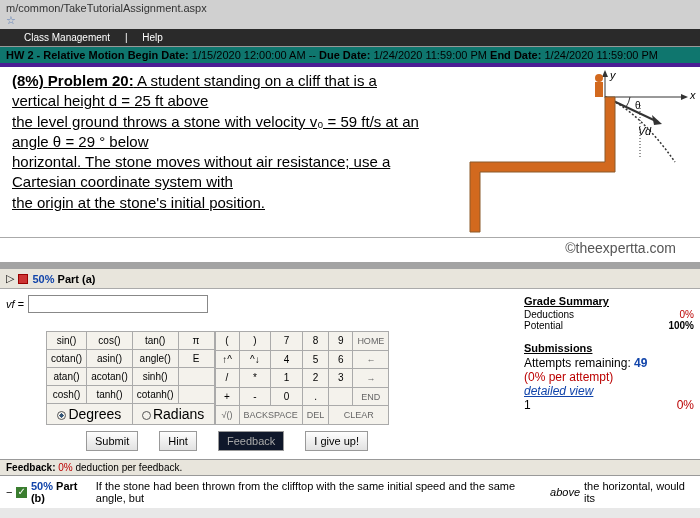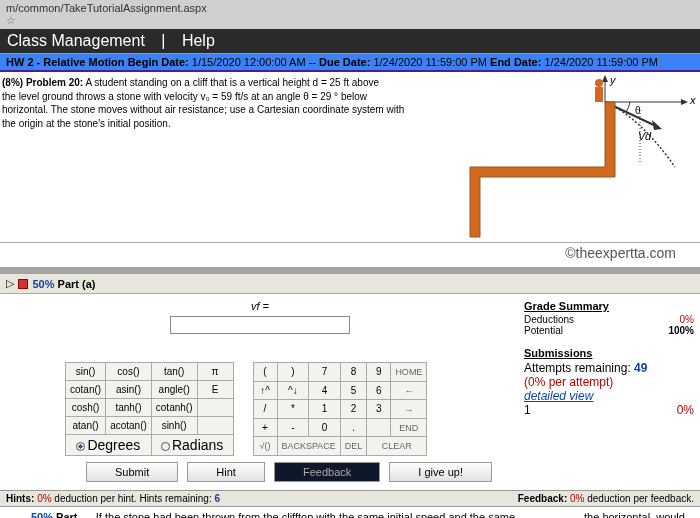--- a/index.html
+++ b/index.html
@@ -1,45 +1,45 @@
 <!DOCTYPE html>
 <html><head>
 <meta charset="utf-8">
 <style>
   * { box-sizing: border-box; margin: 0; padding: 0; }
   body { font-family: Arial, sans-serif; font-size: 11px; background: #e8e8e8; width: 700px; height: 518px; overflow: hidden; }
   .url-bar { background: #d0d0d0; padding: 2px 6px; font-size: 11px; color: #333; display: flex; justify-content: space-between; flex-direction: column; }
   .star { color: #5a7db8; }
-  .nav-bar { background: #2a2a2a; color: #fff; padding: 3px 7px; font-size: 16px; }
+  .nav-bar { background: #2a2a2a; color: #fff; padding: 3px 24px; font-size: 10px; }
   .nav-bar span { margin-right: 12px; }
-  .hw-header { background: #3b82f6; border-top: 1px solid #999; border-bottom: 2px solid #4c1d95; padding: 2px 6px; font-size: 11px; }
+  .hw-header { background: #0f766e; border-top: 1px solid #999; border-bottom: 4px solid #4c1d95; padding: 2px 6px; font-size: 11px; }
   .hw-header b { font-weight: bold; }
   .content { display: flex; background: #fff; border-bottom: 1px solid #aaa; }
-  .problem-text { flex: 1; padding: 4px 2px; font-size: 10px; line-height: 1.35; }
+  .problem-text { flex: 1; padding: 4px 12px; font-size: 15px; line-height: 1.35; text-decoration: underline; }
   .problem-text b { font-weight: bold; }
   .diagram { width: 260px; height: 170px; position: relative; background: #fff; }
   .diag-svg { width: 100%; height: 100%; }
   .copyright { text-align: right; font-size: 14px; color: #555; padding: 2px 24px 6px; background: #fff; border-bottom: 7px solid #a3a3a3;}
   .part-header { background: #e8e5dc; padding: 3px 6px; font-size: 11px; border-bottom: 1px solid #aaa; display:flex; align-items:center; gap:4px;}
   .flag-icon { display:inline-block; width:10px; height:10px; background:#c33; border:1px solid #900; }
   .work-area { display: flex; background: #fff; padding: 6px; gap: 10px; }
   .input-col { flex: 1; }
-  .answer-row { display: flex; align-items: center; gap: 4px; margin-bottom: 28px; flex-direction: column; }
+  .answer-row { display: flex; align-items: center; gap: 4px; margin-bottom: 18px; }
   .answer-row i { font-style: italic; }
   .answer-input { width: 180px; height: 18px; border: 1px solid #888; font-size: 11px; padding: 1px 2px; }
   .keypad-wrap { display: flex; gap: 0; margin-left: 40px; }
-  table.funcs, table.nums { border-collapse: collapse; font-size: 10px; margin-left: 19px; }
+  table.funcs, table.nums { border-collapse: collapse; font-size: 10px; }
   table.funcs td, table.nums td { border: 1px solid #aaa; background: #f4f2ec; text-align: center; padding: 2px 4px; min-width: 36px; height: 18px; cursor: pointer; }
   table.nums td { min-width: 24px; }
   td.special { background: #ece8dc; color:#666; font-size:9px;}
   .mode-row td { font-size: 14px; }
   .radio { display:inline-block; width:9px; height:9px; border:1px solid #555; border-radius:50%; margin-right:2px; vertical-align:middle;}
   .radio.sel { background: radial-gradient(#357 40%, transparent 45%); }
   .btn-row { margin: 6px 0 2px 80px; }
-  .btn { display: inline-block; border: 1px solid #999; background: linear-gradient(#fdfdfd,#e2e2e2); padding: 3px 28px; font-size: 11px; margin-right: 6px; cursor:pointer;}
+  .btn { display: inline-block; border: 1px solid #999; background: linear-gradient(#fdfdfd,#e2e2e2); padding: 3px 8px; font-size: 11px; margin-right: 18px; cursor:pointer;}
   .btn.dis { color: #aaa; background:#0f172a; }
   .summary-col { width: 170px; font-size: 10px; }
   .summary-col h4 { font-size: 11px; font-weight: bold; text-decoration: underline; margin-bottom:2px;}
   .sum-row { display:flex; justify-content:space-between; }
   .red { color: #b00; }
   .blue { color: #14a; text-decoration: underline; font-style: italic; }
   .small { font-size: 12px; }
   .footer-hints { background: #e8e5dc; border-top:1px solid #999; border-bottom:1px solid #999; padding: 2px 6px; font-size: 10px; display:flex; justify-content:space-between;}
   .part-b { background: #fff; padding: 4px 6px; font-size: 11px; display:flex; align-items:center; gap:4px;}
   .check-icon { display:inline-block; width:11px; height:11px; background:#3a7d2f; position:relative;}
@@ -125,29 +125,29 @@
               <td>tan()</td>
               <td>π</td>
             </tr>
         <tr>
               <td>cotan()</td>
               <td>asin()</td>
               <td>angle()</td>
               <td>E</td>
             </tr>
         <tr>
+              <td>atan()</td>
+              <td>acotan()</td>
+              <td>sinh()</td>
+              <td></td>
+            </tr>
+        <tr>
               <td>cosh()</td>
               <td>tanh()</td>
               <td>cotanh()</td>
-              <td></td>
-            </tr>
-        <tr>
-              <td>atan()</td>
-              <td>acotan()</td>
-              <td>sinh()</td>
               <td></td>
             </tr>
         <tr class="mode-row">
               <td colspan="2"><span class="radio sel"></span><span>Degrees</span></td>
               <td colspan="2"><span class="radio"></span><span>Radians</span></td>
             </tr>
       </tbody>
         </table>
       <table class="nums">
         <tbody>
@@ -216,26 +216,20 @@
     <div class="small blue">detailed view</div>
     <div class="sum-row small">
         <span>1</span>
         <span class="red">0%</span>
       </div>
   </div>
 </div>
 
 <div class="footer-hints">
   <span>
-    <b>Hints:</b>
-    <span class="red">0%</span>
-    <span>deduction per hint. Hints remaining:</span>
-    <span class="blue-num">6</span>
-  </span>
-  <span>
     <b>Feedback:</b>
     <span class="red">0%</span>
     <span>deduction per feedback.</span>
   </span>
 </div>
 
 <div class="part-b">
   <span>−</span>
   <span class="check-icon"></span>
   <b><span class="blue-num">50%</span> <span>Part (b)</span></b>

